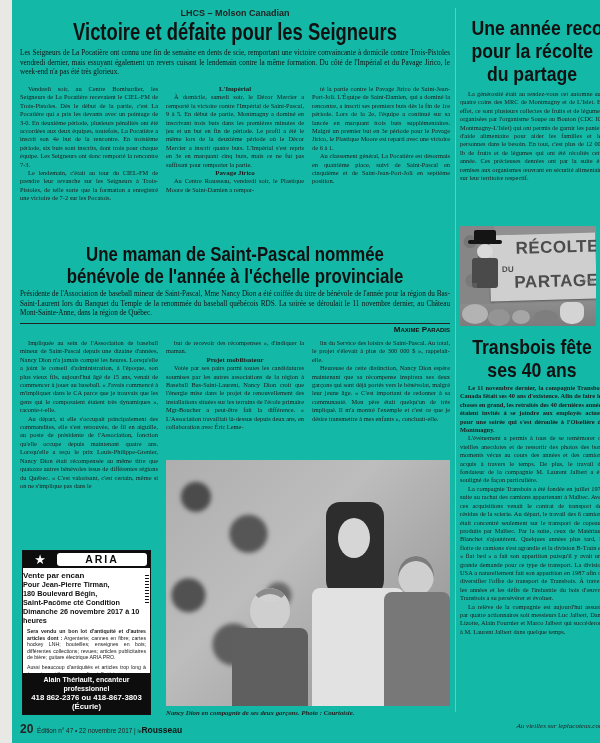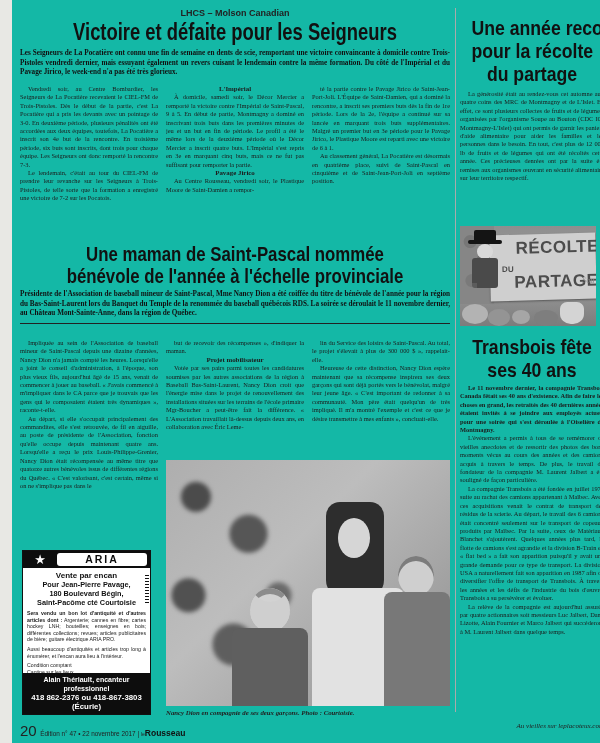--- a/index.html
+++ b/index.html
@@ -7,21 +7,21 @@
         font-family:"Liberation Serif", serif;color:#1a1a1a;margin-left:12px;}
   .abs{position:absolute;}
   
   .h-sans{font-family:"Liberation Sans", sans-serif;font-weight:bold;color:#111;
           text-align:center;transform:scaleX(0.80);transform-origin:50% 50%;white-space:nowrap;}
   .kicker{font-family:"Liberation Sans", sans-serif;font-weight:600;font-size:9px;
           text-align:center;color:#222;}
   
   .bt{font-size:6.4px;line-height:8.4px;text-align:justify;color:#1c1c1c;overflow:hidden;}
   .bt p{margin:0;text-indent:8px;}
-  .lead{font-weight:bold;font-size:7.2px;line-height:9.7px;text-align:justify;color:#111;overflow:hidden;}
+  .lead{font-weight:normal;font-size:7.2px;line-height:9.7px;text-align:justify;color:#111;overflow:hidden;}
   .colhead{text-align:center;font-weight:bold;font-size:6.9px;margin:3px 0 2px;text-indent:0 !important;}
   .rule{background:#222;height:1px;}
   .vrule{background:#aaa;width:1px;}
   .byline{font-family:"Liberation Sans", sans-serif;font-weight:bold;font-variant:small-caps;
           font-size:8px;text-align:right;color:#111;}
   .caption{font-size:6.8px;font-style:italic;font-weight:bold;color:#222;}
   
   .photo{overflow:hidden;background:#9a9a9a;}
   .ph-recolte{background:linear-gradient(180deg,#8f8f8f 0%,#9c9c9c 55%,#7c7c7c 100%);}
   .stonewall{position:absolute;left:0;top:0;width:34px;height:78px;
@@ -53,35 +53,35 @@
                 radial-gradient(circle at 75% 55%, #6a6a6a 0 12px, transparent 14px);}
   .head{position:absolute;border-radius:50%;}
   .torso{position:absolute;border-radius:8px 8px 0 0;}
   .hair{position:absolute;background:#2d2d2d;border-radius:14px 14px 18px 18px;}
   
   .ad{border:1px solid #111;background:#fff;font-family:"Liberation Sans",sans-serif;}
   .ad-header{display:flex;align-items:stretch;background:#0d0d0d;height:17px;}
   .ad-star{width:34px;color:#fff;font-size:13px;line-height:17px;text-align:center;}
   .ad-pill{flex:1;background:#fff;border-radius:3px;margin:2px 3px 2px 0;color:#0d0d0d;
            font-weight:bold;font-size:10.5px;line-height:13px;text-align:center;letter-spacing:2px;}
-  .ad-mid{text-align:center;font-weight:bold;color:#111;margin-top:3px;}
+  .ad-mid{font-weight:bold;color:#111;margin-top:3px;}
   .ad-mid .l1{font-size:8px;}
   .ad-mid .l{font-size:7.3px;line-height:9px;}
   .ad-small{font-size:5.2px;line-height:6.6px;color:#1a1a1a;text-align:justify;padding:0 4px;margin-top:3px;}
   .ad-small b{font-weight:bold;}
   .ad-small p{margin:0 0 3px;}
   .ad-footer{position:absolute;left:0;right:0;bottom:0;background:#0d0d0d;color:#fff;
              text-align:center;padding:2px 0 3px;}
   .ad-footer .n{font-size:7px;font-weight:bold;line-height:9px;}
   .ad-footer .p{font-size:7.8px;font-weight:bold;line-height:9px;text-align:center;}
   .barcode{position:absolute;right:1px;top:24px;width:4px;height:30px;
            background:repeating-linear-gradient(180deg,#111 0 1px,#fff 1px 3px);}
   
   .pfoot{font-family:"Liberation Sans",sans-serif;color:#222;font-size:6.4px;}
-  .pfoot .pn{font-weight:normal;font-size:15px;}
+  .pfoot .pn{font-weight:bold;font-size:12px;}
   .pfoot .logo-le{font-size:5px;}
   .pfoot .logo{font-weight:bold;font-size:8.5px;color:#111;}
   .sfoot{font-size:7px;font-style:italic;text-align:right;color:#222;}
 </style>
 </head>
 <body>
 
 <div id="page">
 
   <div class="abs kicker" style="left:8px;top:8px;width:430px;">LHCS – Molson Canadian</div>
@@ -100,20 +100,21 @@
   </div>
   <div class="abs bt" style="left:300px;top:85px;width:138px;height:145px;">
     <p>té la partie contre le Pavage Jirico de Saint-Jean-Port-Joli. L'Équipe de Saint-Damien, qui a dominé la rencontre, a inscrit ses premiers buts dès la fin de 1re période. Lors de la 2e, l'équipe a continué sur sa lancée en marquant trois buts supplémentaires. Malgré un premier but en 3e période pour le Pavage Jirico, le Plastique Moore est reparti avec une victoire de 6 à 1.</p>
     <p>Au classement général, La Pocatière est désormais en quatrième place, suivi de Saint-Pascal en cinquième et de Saint-Jean-Port-Joli en septième position.</p>
   </div>
 
   <div class="abs h-sans" style="left:8px;top:242px;width:430px;font-size:21px;">Une maman de Saint-Pascal nommée</div>
   <div class="abs h-sans" style="left:8px;top:264px;width:430px;font-size:21px;">bénévole de l'année à l'échelle provinciale</div>
   <div class="abs lead" style="left:8px;top:290px;width:430px;height:31px;">Présidente de l'Association de baseball mineur de Saint-Pascal, Mme Nancy Dion a été coiffée du titre de bénévole de l'année pour la région du Bas-Saint-Laurent lors du Banquet du Temple de la renommée du baseball québécois RDS. La soirée se déroulait le 11 novembre dernier, au Château Mont-Sainte-Anne, dans la région de Québec.</div>
   <div class="abs rule" style="left:8px;top:323px;width:430px;"></div>
+  <div class="abs byline" style="left:8px;top:325px;width:430px;">Maxime Paradis</div>
 
   <div class="abs bt" style="left:8px;top:339px;width:138px;height:178px;">
     <p>Impliquée au sein de l'Association de baseball mineur de Saint-Pascal depuis une dizaine d'années, Nancy Dion n'a jamais compté les heures. Lorsqu'elle a joint le conseil d'administration, à l'époque, son plus vieux fils, aujourd'hui âgé de 15 ans, venait de commencer à jouer au baseball. « J'avais commencé à m'impliquer dans le CA parce que je trouvais que les gens qui le composaient étaient très dynamiques », raconte-t-elle.</p>
     <p>Au départ, si elle s'occupait principalement des commandites, elle s'est retrouvée, de fil en aiguille, au poste de présidente de l'Association, fonction qu'elle occupe depuis maintenant quatre ans. Lorsqu'elle a reçu le prix Louis-Philippe-Grenier, Nancy Dion était récompensée au même titre que quatorze autres bénévoles issus de différentes régions du Québec. « C'est valorisant, c'est certain, même si on ne s'implique pas dans le</p>
   </div>
   <div class="abs bt" style="left:154px;top:339px;width:138px;height:116px;">
     <p>but de recevoir des récompenses », d'indiquer la maman.</p>
     <p class="colhead">Projet mobilisateur</p>
     <p>Votée par ses pairs parmi toutes les candidatures soumises par les autres associations de la région à Baseball Bas-Saint-Laurent, Nancy Dion croit que l'énergie mise dans le projet de renouvellement des installations situées sur les terrains de l'école primaire Mgr-Boucher a peut-être fait la différence. « L'Association travaillait là-dessus depuis deux ans, en collaboration avec Éric Leme-</p>
   </div>
@@ -135,23 +136,24 @@
   <div class="abs caption" style="left:154px;top:709px;width:284px;">Nancy Dion en compagnie de ses deux garçons. Photo : Courtoisie.</div>
 
   <div class="abs ad" style="left:10px;top:550px;width:127px;height:163px;">
     <div class="ad-header">
       <div class="ad-star">★</div>
       <div class="ad-pill">ARIA</div>
     </div>
     <div class="barcode"></div>
     <div class="ad-mid">
       <div class="l1">Vente par encan</div>
-      <div class="l">Pour Jean-Pierre Pavage,</div>
+      <div class="l">Pour Jean-Pierre Tirman,</div>
       <div class="l">180 Boulevard Bégin,</div>
-      <div class="l">Saint-Pacôme cté Courtoisie</div>
+      <div class="l">Saint-Pacôme cté Condition</div>
+      <div class="l">Dimanche 26 novembre 2017 à 10 heures</div>
     </div>
     <div class="ad-small">
       <p><b>Sera vendu un bon lot d'antiquité et d'autres articles dont :</b><span> Argenterie; cannes en fibre; cartes hockey LNH; bouteilles; enseignes en bois; différentes collections; revues; articles publicitaires de bière; guitare électrique ARIA PRO.</span></p>
       <p>Aussi beaucoup d'antiquités et articles trop long à énumérer, et l'encan aura lieu à l'intérieur.</p>
       <p style="margin-bottom:0;">Condition comptant</p>
       <p>Cantine sur les lieux</p>
     </div>
     <div class="ad-footer">
       <div class="n">Alain Thériault, encanteur professionnel</div>
       <div class="p">418 862-2376 ou 418-867-3803 (Écurie)</div>

